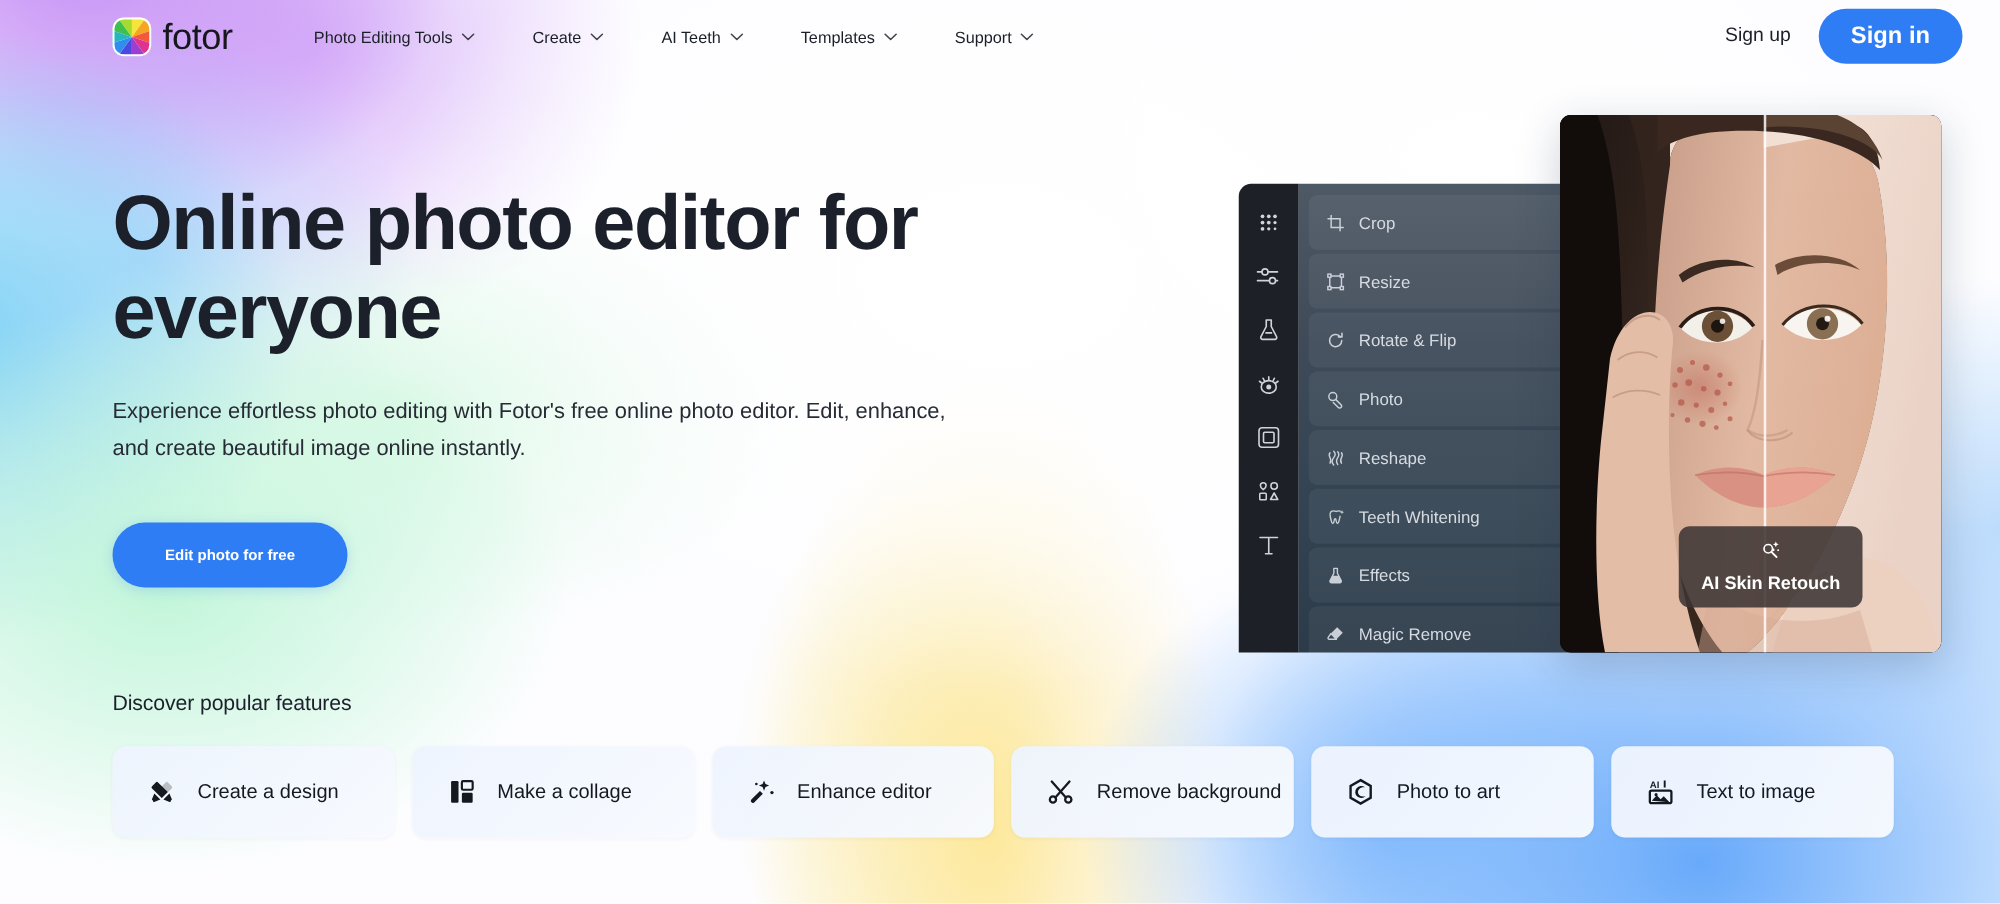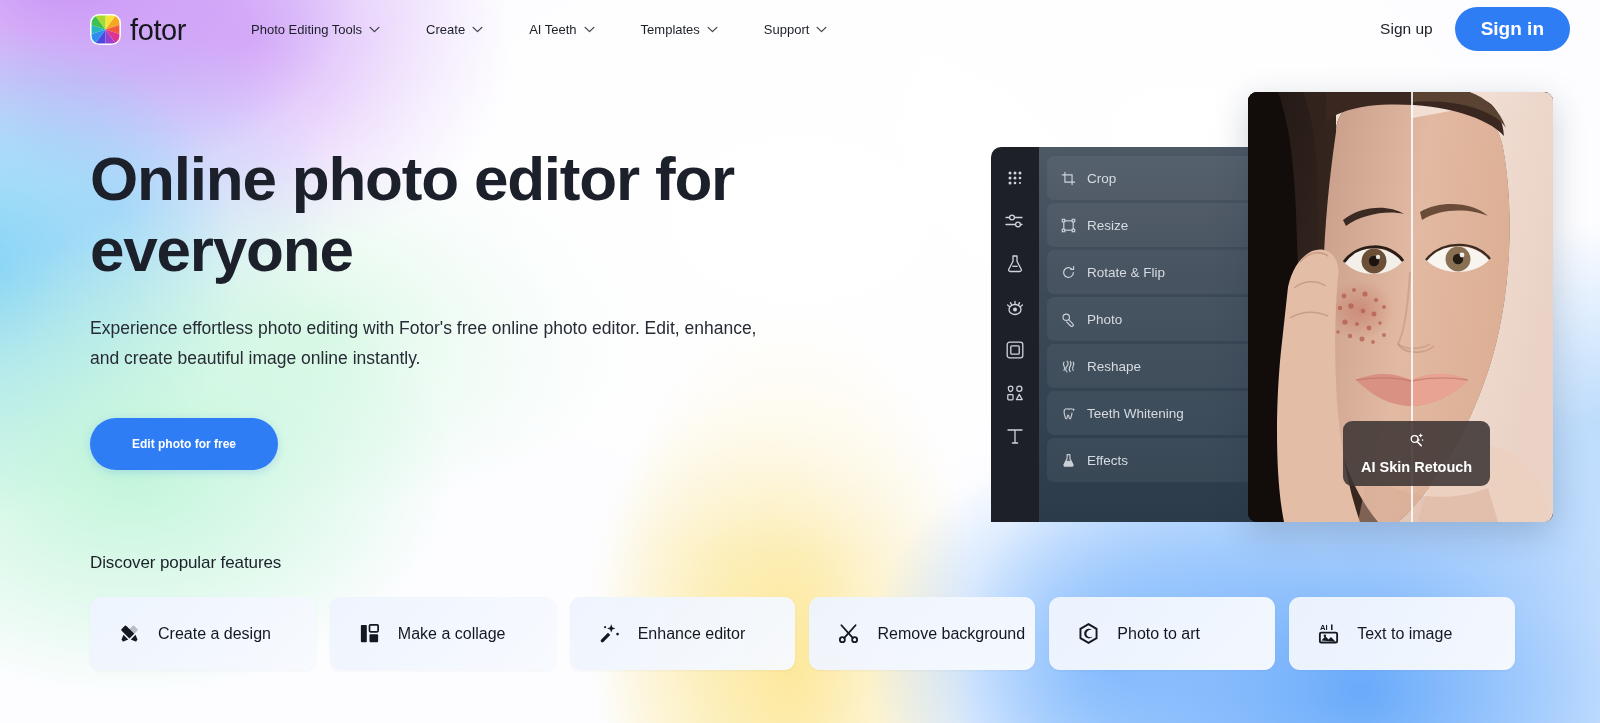--- a/index.html
+++ b/index.html
@@ -390,20 +390,27 @@
           </svg>
         <span>Teeth Whitening</span>
       </div>
       <div class="tool-row">
         <svg viewBox="0 0 16 16">
             <path d="M6.5 1.8h3V6l3.2 6.3c.4.8-.2 1.8-1.1 1.8H4.4c-.9 0-1.5-1-1.1-1.8L6.5 6V1.8z" fill="none" stroke="#d6dbe2" stroke-width="1.2" stroke-linejoin="round"></path>
             <path d="M5.1 9.8h5.8l2 4c.4.8-.2 1.7-1.1 1.7H4.2c-.9 0-1.5-.9-1.1-1.7z" fill="#d6dbe2" stroke="none" transform="translate(0,-1.6)"></path>
           </svg>
         <span>Effects</span>
       </div>
+      <div class="tool-row">
+        <svg viewBox="0 0 16 16">
+            <path d="M9.3 1.9l4.8 4.8-5.4 5.4-4.8-4.8z" fill="#d6dbe2"></path>
+            <path d="M3.9 7.3l4.8 4.8H2.3a.9.9 0 0 1-.6-1.5z" fill="none" stroke="#d6dbe2" stroke-width="1.2" stroke-linejoin="round"></path>
+          </svg>
+        <span>Magic Remove</span>
+      </div>
     </div>
 
     <div class="portrait">
       <svg viewBox="0 0 305 430" preserveAspectRatio="xMidYMid slice">
         <defs>
           <linearGradient id="skinL" x1="0" y1="0" x2="1" y2="0.3">
             <stop offset="0" stop-color="#c79d89"></stop>
               <stop offset="0.55" stop-color="#e2b9a2"></stop>
               <stop offset="1" stop-color="#ddb096"></stop>
           </linearGradient>

